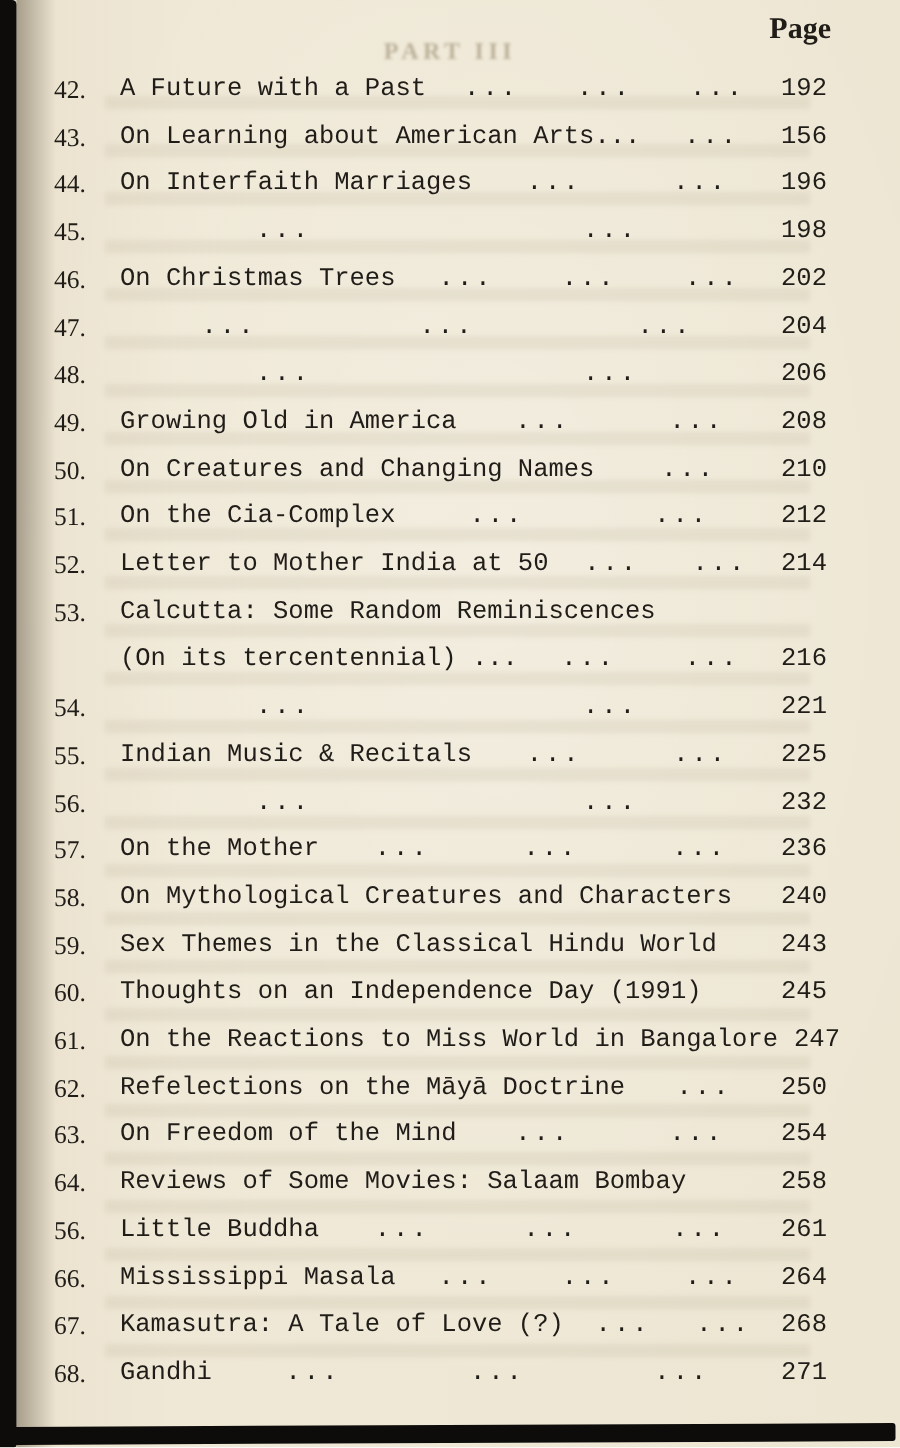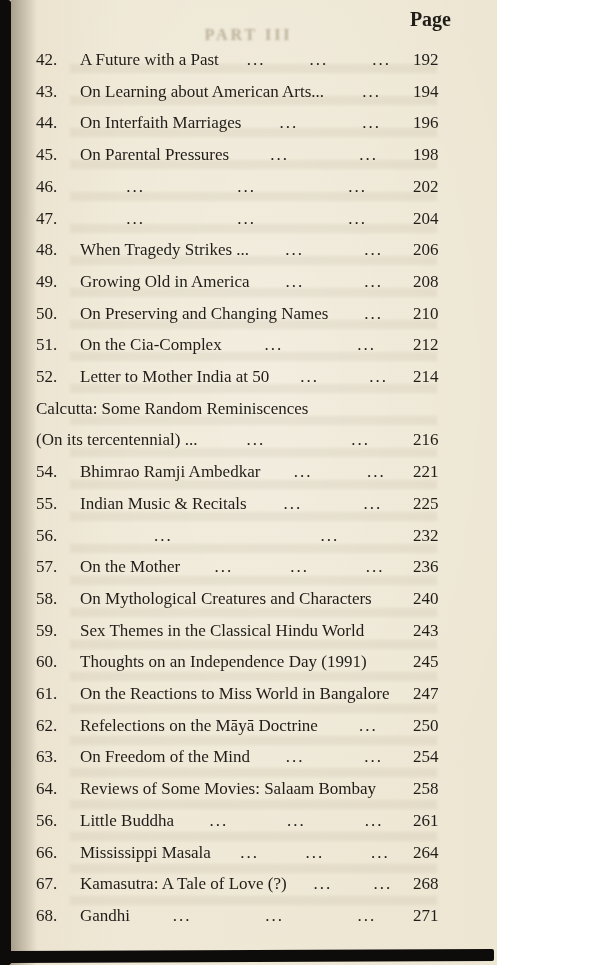--- a/index.html
+++ b/index.html
@@ -1,20 +1,20 @@
 <!DOCTYPE html>
 <html><head>
 <meta charset="utf-8">
 <style>
   html,body { margin:0; padding:0; }
   body { font-family: "Liberation Serif", "DejaVu Serif", serif; }
 
   .scan-page {
     position: relative;
-    width: 497px;
+    width: 600px;
     height: 965px;
     background:
       radial-gradient(ellipse at 55% 40%, rgba(255,255,255,0.25), rgba(0,0,0,0) 70%),
       linear-gradient(to right, #ddd3bd 0px, #ece4d1 40px, #efe8d6 120px, #ede6d3 100%);
     overflow: hidden;
     color: #201d19;
   }
 
   
   .edge-left {
@@ -56,26 +56,26 @@
     font-weight: bold; font-size: 20px;
   }
 
   .toc {
     position: absolute; top: 44px; left: 36px; right: 44px;
   }
 
   .row { display: flex; font-size: 17px; }
   .num { flex: none; width: 44px; }
   .body { flex: 1; min-width: 0; }
-  .line { display: flex; align-items: baseline; height: 31.7px; line-height: 31.7px; }
+  .line { display: flex; align-items: baseline; height: 31.7px; line-height: 31.7px; font-family: Liberation Mono, monospace; }
   .num { line-height: 31.7px; }
   .title { flex: none; white-space: nowrap; padding-right: 6px; }
   .dots { flex: 1; display: flex; justify-content: space-around; }
   .dotgroup { letter-spacing: 2px; }
-  .page { flex: none; min-width: 40px; text-align: left; }
+  .page { flex: none; min-width: 40px; text-align: center; }
 </style>
 </head>
 <body>
 
 <div class="scan-page">
 
   <div class="ghost-part">PART III</div>
   <div class="ghost-texture"></div>
 
   <div class="page-label">Page</div>
@@ -96,54 +96,54 @@
         </div>
       </div>
       <div class="row">
         <span class="num">43.</span>
         <div class="body">
           <div class="line">
             <span class="title">On Learning about American Arts...</span>
             <div class="dots">
               <span class="dotgroup">...</span>
             </div>
-            <span class="page">194</span>
+            <span class="page">156</span>
           </div>
         </div>
       </div>
       <div class="row">
         <span class="num">44.</span>
         <div class="body">
           <div class="line">
             <span class="title">On Interfaith Marriages</span>
             <div class="dots">
               <span class="dotgroup">...</span>
               <span class="dotgroup">...</span>
             </div>
             <span class="page">196</span>
           </div>
         </div>
       </div>
       <div class="row">
         <span class="num">45.</span>
         <div class="body">
           <div class="line">
-            <span class="title">On Parental Pressures</span>
             <div class="dots">
               <span class="dotgroup">...</span>
               <span class="dotgroup">...</span>
             </div>
             <span class="page">198</span>
           </div>
         </div>
       </div>
       <div class="row">
         <span class="num">46.</span>
         <div class="body">
           <div class="line">
+            <span class="title">On Christmas Trees</span>
             <div class="dots">
               <span class="dotgroup">...</span>
               <span class="dotgroup">...</span>
               <span class="dotgroup">...</span>
             </div>
             <span class="page">202</span>
           </div>
         </div>
       </div>
       <div class="row">
@@ -156,21 +156,20 @@
               <span class="dotgroup">...</span>
             </div>
             <span class="page">204</span>
           </div>
         </div>
       </div>
       <div class="row">
         <span class="num">48.</span>
         <div class="body">
           <div class="line">
-            <span class="title">When Tragedy Strikes ...</span>
             <div class="dots">
               <span class="dotgroup">...</span>
               <span class="dotgroup">...</span>
             </div>
             <span class="page">206</span>
           </div>
         </div>
       </div>
       <div class="row">
         <span class="num">49.</span>
@@ -182,21 +181,21 @@
               <span class="dotgroup">...</span>
             </div>
             <span class="page">208</span>
           </div>
         </div>
       </div>
       <div class="row">
         <span class="num">50.</span>
         <div class="body">
           <div class="line">
-            <span class="title">On Preserving and Changing Names</span>
+            <span class="title">On Creatures and Changing Names</span>
             <div class="dots">
               <span class="dotgroup">...</span>
             </div>
             <span class="page">210</span>
           </div>
         </div>
       </div>
       <div class="row">
         <span class="num">51.</span>
         <div class="body">
@@ -217,39 +216,39 @@
             <span class="title">Letter to Mother India at 50</span>
             <div class="dots">
               <span class="dotgroup">...</span>
               <span class="dotgroup">...</span>
             </div>
             <span class="page">214</span>
           </div>
         </div>
       </div>
       <div class="row">
+        <span class="num">53.</span>
         <div class="body">
           <div class="line">
             <span class="title">Calcutta: Some Random Reminiscences</span>
           </div>
           <div class="line">
             <span class="title">(On its tercentennial) ...</span>
             <div class="dots">
               <span class="dotgroup">...</span>
               <span class="dotgroup">...</span>
             </div>
             <span class="page">216</span>
           </div>
         </div>
       </div>
       <div class="row">
         <span class="num">54.</span>
         <div class="body">
           <div class="line">
-            <span class="title">Bhimrao Ramji Ambedkar</span>
             <div class="dots">
               <span class="dotgroup">...</span>
               <span class="dotgroup">...</span>
             </div>
             <span class="page">221</span>
           </div>
         </div>
       </div>
       <div class="row">
         <span class="num">55.</span>

